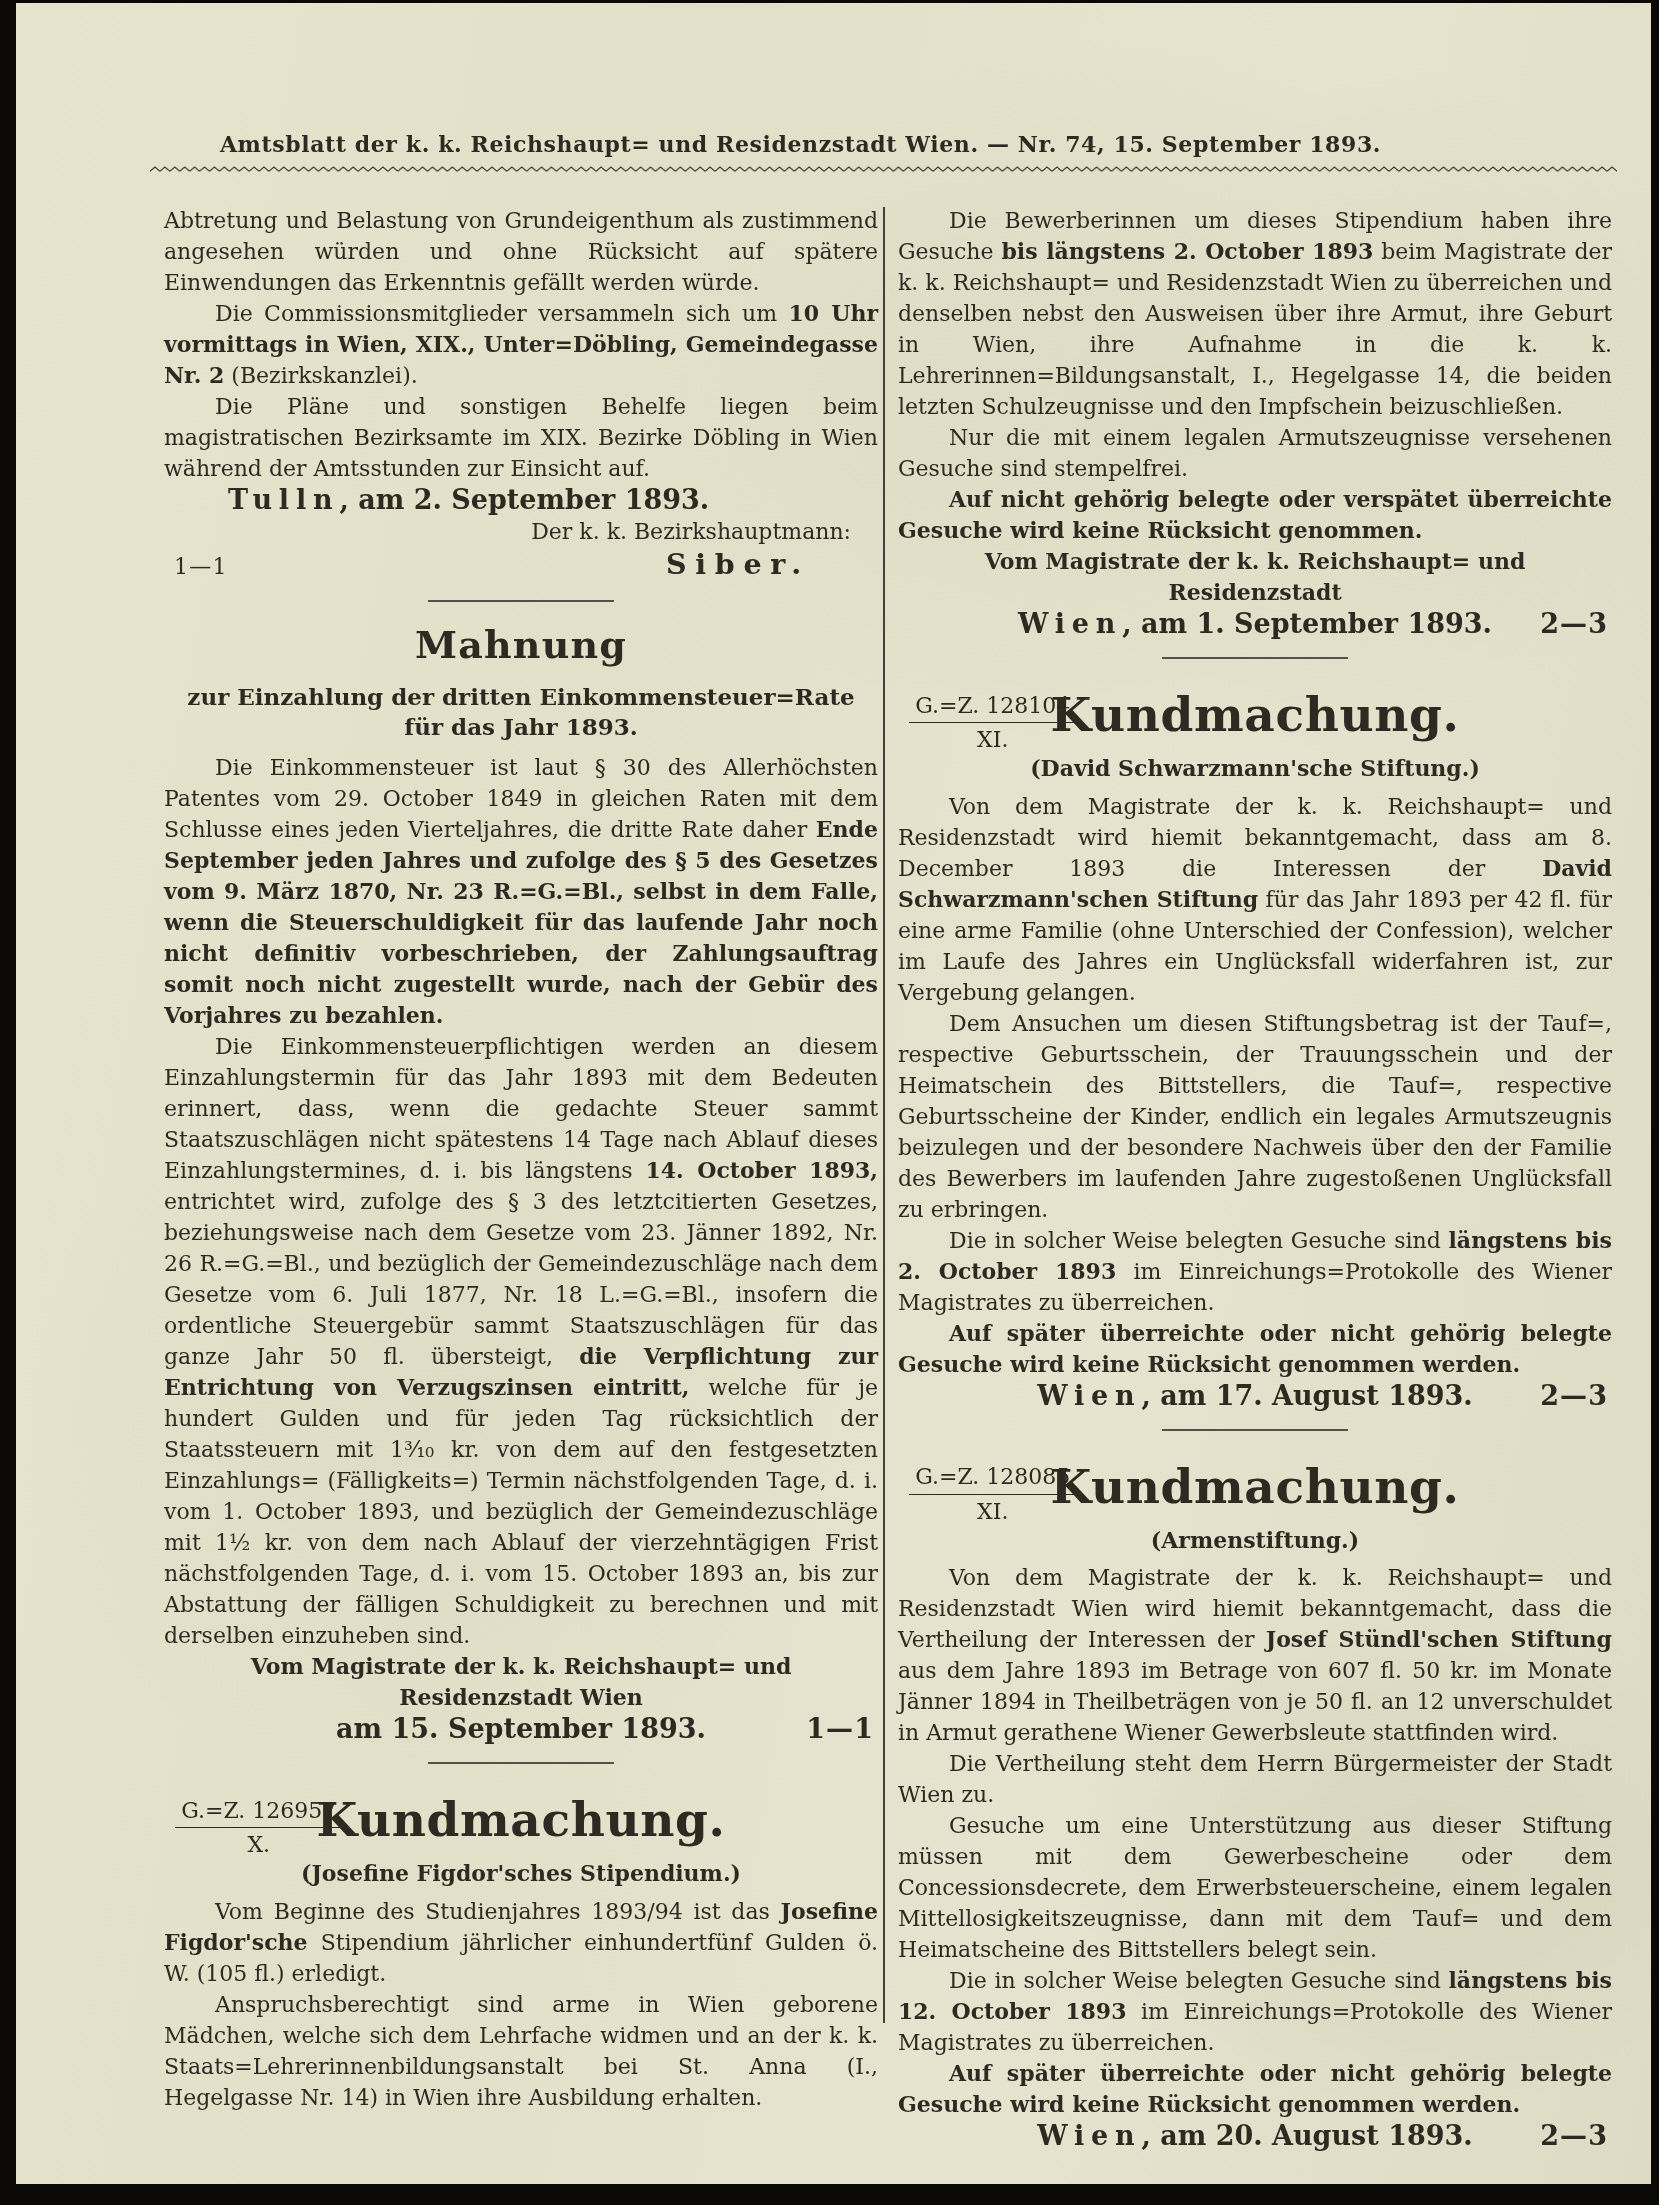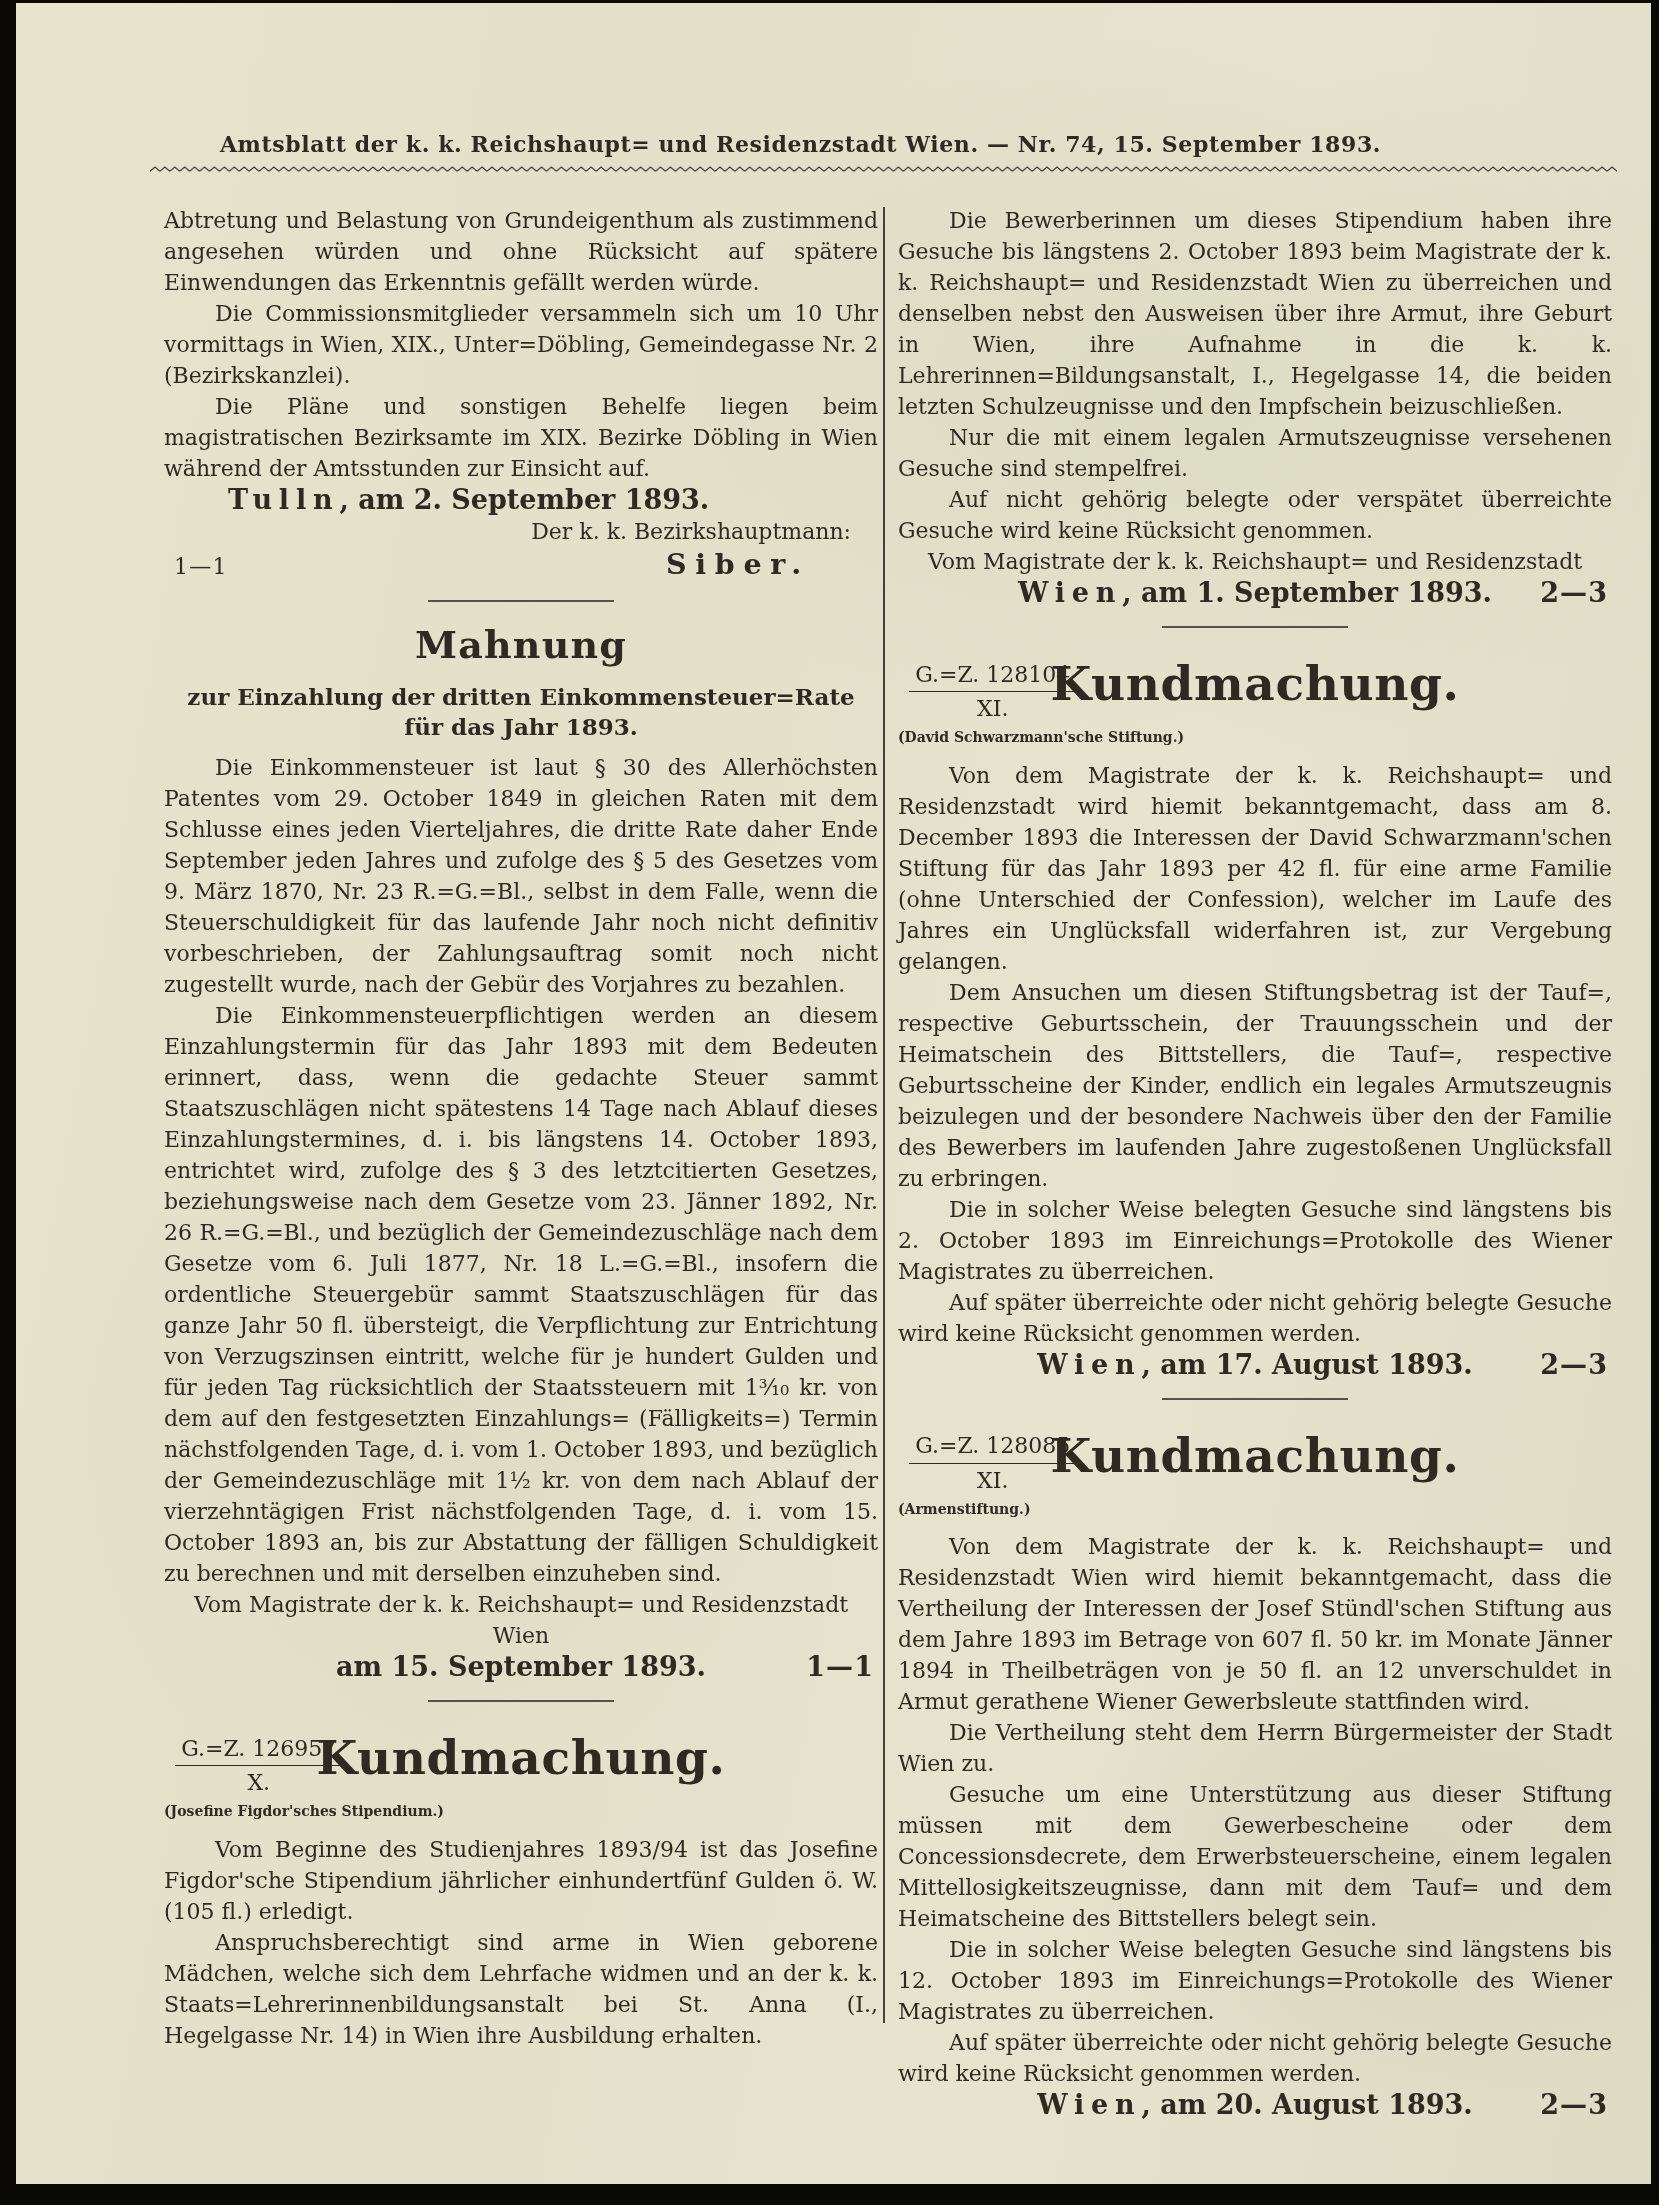--- a/index.html
+++ b/index.html
@@ -18,40 +18,40 @@
     font-size:22px;font-weight:bold;letter-spacing:0.6px;}
   .zigzag{position:absolute;top:161px;left:134px;width:1467px;height:11px;}
   .col{position:absolute;top:202px;}
   .col-left{left:148px;width:714px;}
   .col-right{left:882px;width:714px;}
   .divider{position:absolute;left:867px;top:204px;width:1.9px;height:1816px;background:#45413a;}
   .para{font-size:22px;line-height:31px;text-align:justify;margin:0;}
   .para.indent{text-indent:51px;}
   .para.center{text-align:center;text-indent:0;}
   .para.wide{letter-spacing:7.4px;}
-  .b{font-weight:normal;margin-top:28px;}
+  .b{font-weight:bold;margin-top:28px;}
   .dateline{position:relative;font-size:27px;line-height:31px;font-weight:bold;}
   .dateline.left-ind{padding-left:64px;}
   .dateline.center{text-align:center;}
   .spaced{letter-spacing:6.8px;}
   .note{position:absolute;right:3.7px;top:0;letter-spacing:1.2px;}
   .signature{position:relative;text-align:right;padding-right:27px;margin-top:1.2px;}
   .sig-role{font-size:22px;line-height:31px;}
   .sig-name{font-size:28.5px;line-height:35px;font-weight:bold;letter-spacing:8.7px;padding-right:41px;}
   .note-left{position:absolute;left:10px;bottom:3.7px;font-size:22px;letter-spacing:1.2px;}
   .rule-wrap{text-align:center;margin:11px 0 8.7px;}
   .rule{display:inline-block;width:186px;height:1.9px;background:#55504a;}
   .big-title{text-align:center;font-size:38px;line-height:64px;font-weight:bold;letter-spacing:1.2px;margin-top:8.7px;}
   .title-sub{text-align:center;font-size:23px;line-height:30px;font-weight:bold;margin:5px auto 10px;width:96%;}
   .kmb{position:relative;padding-top:2.5px;margin-bottom:7.4px;}
   .gz{position:absolute;left:11px;top:22px;text-align:center;font-size:22px;line-height:27px;}
   .gz-num{display:block;border-bottom:1.9px solid #2e2a22;padding:0 6.2px 3.7px;}
   .gz-den{display:block;padding-top:2.5px;}
   .km-title{text-align:center;font-size:47px;line-height:55px;font-weight:bold;padding-top:15px;letter-spacing:0.6px;}
-  .km-sub{text-align:left;font-size:14px;line-height:30px;font-weight:bold;margin-top:11px;margin-bottom:7.4px;}
+  .km-sub{text-align:center;font-size:22px;line-height:30px;font-weight:bold;margin-top:11px;margin-bottom:7.4px;}
 </style>
 </head>
 <body>
 
 <div class="scan-frame">
   <div class="paper">
 
     <div class="header-title">Amtsblatt der k. k. Reichshaupt= und Residenzstadt Wien. — Nr. 74, 15. September 1893.</div>
 
     <svg class="zigzag" xmlns="http://www.w3.org/2000/svg" preserveAspectRatio="none" viewBox="0 0 2368 18" width="1467" height="11">

